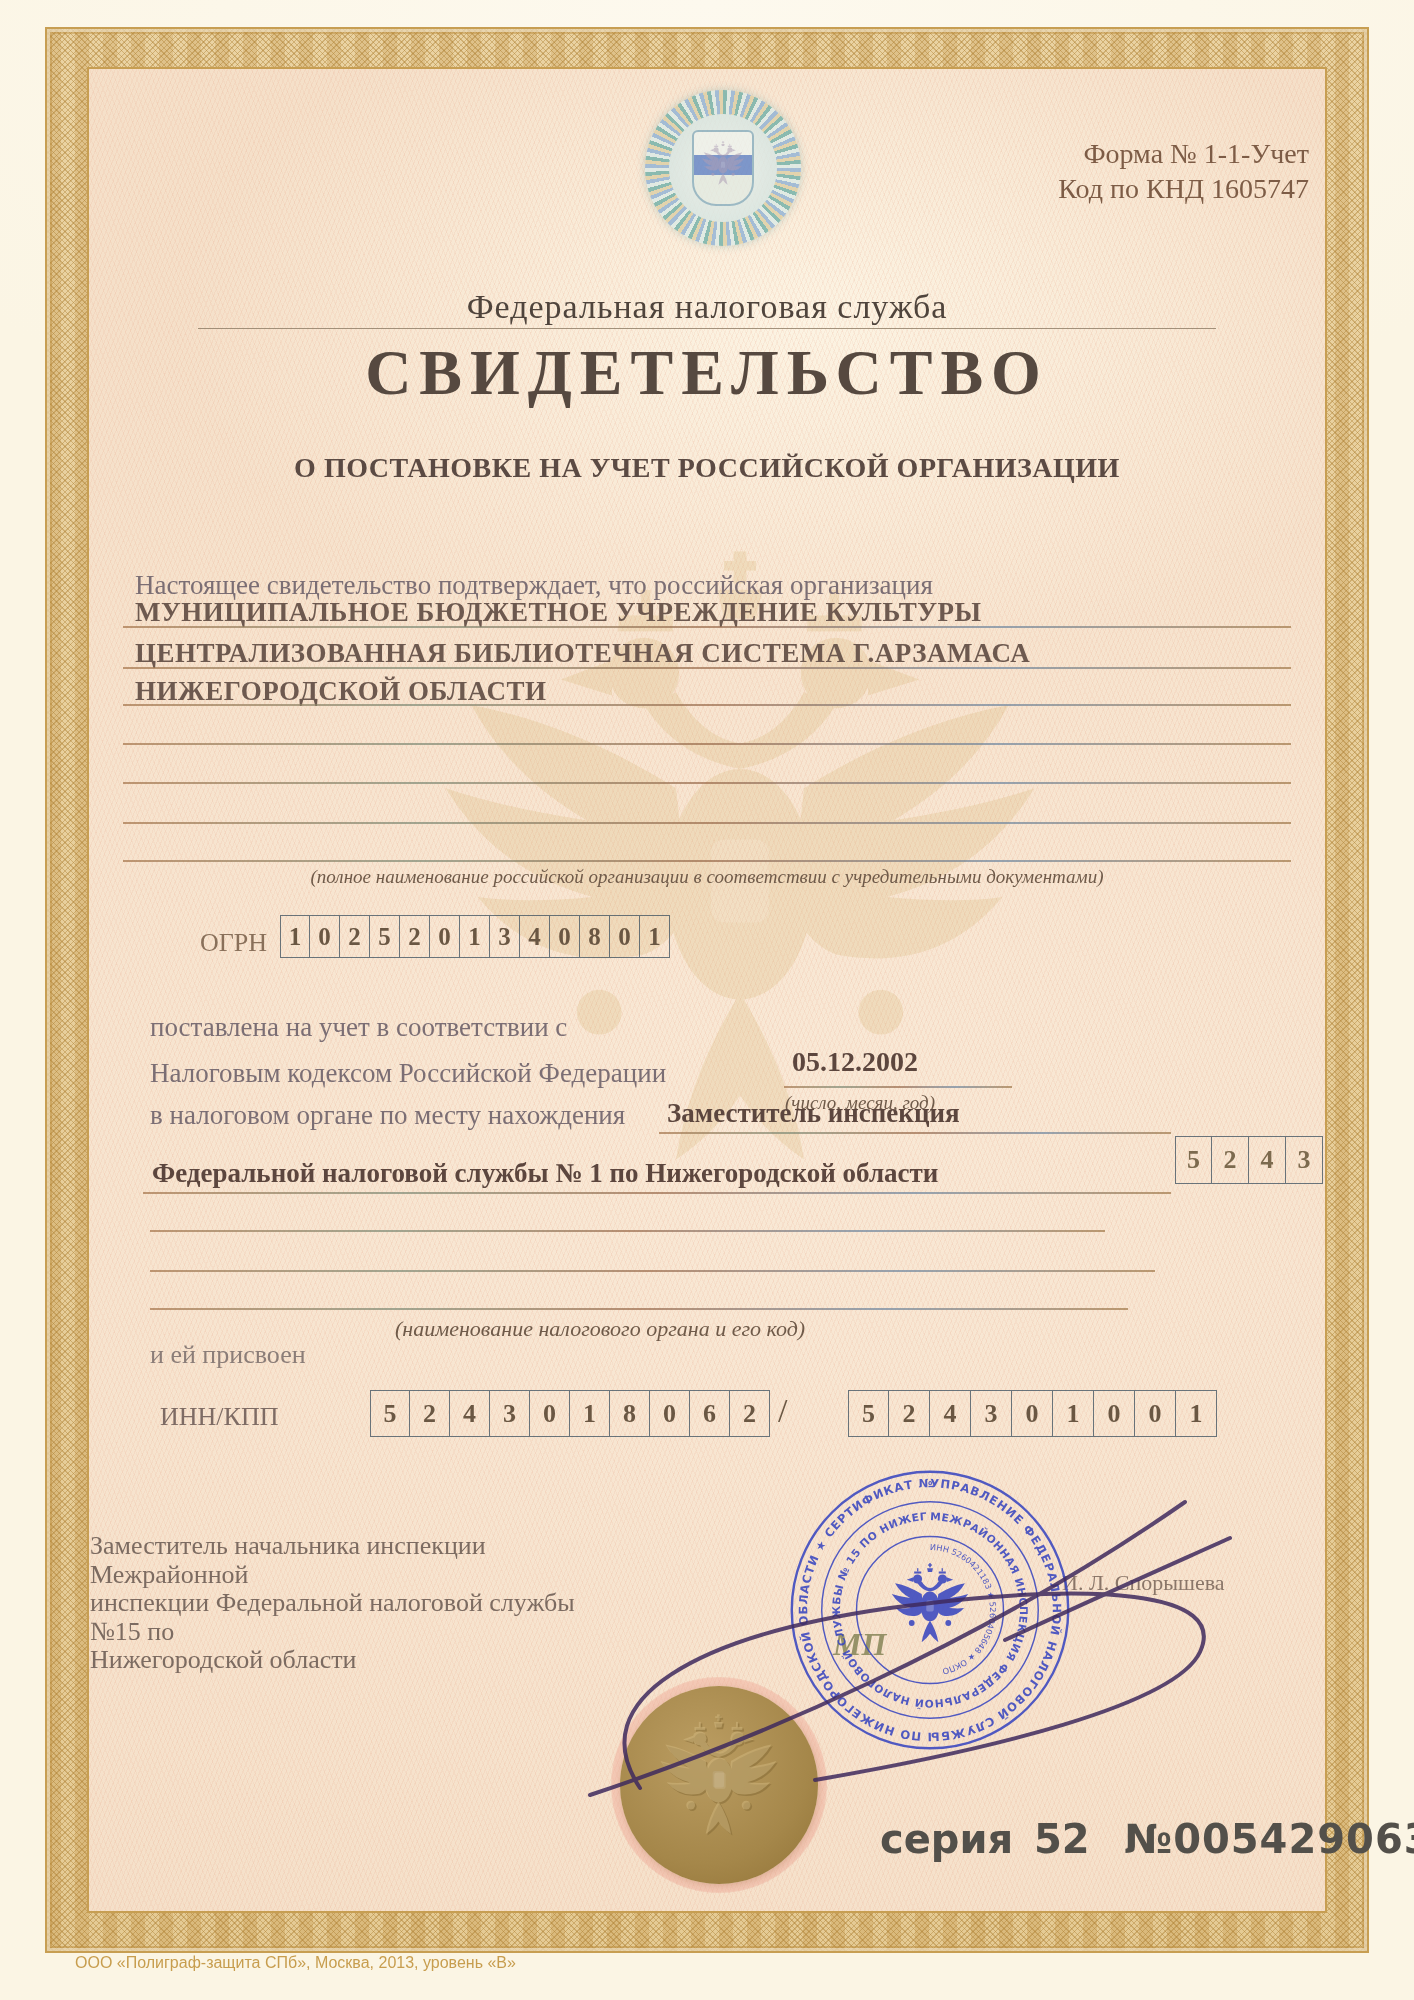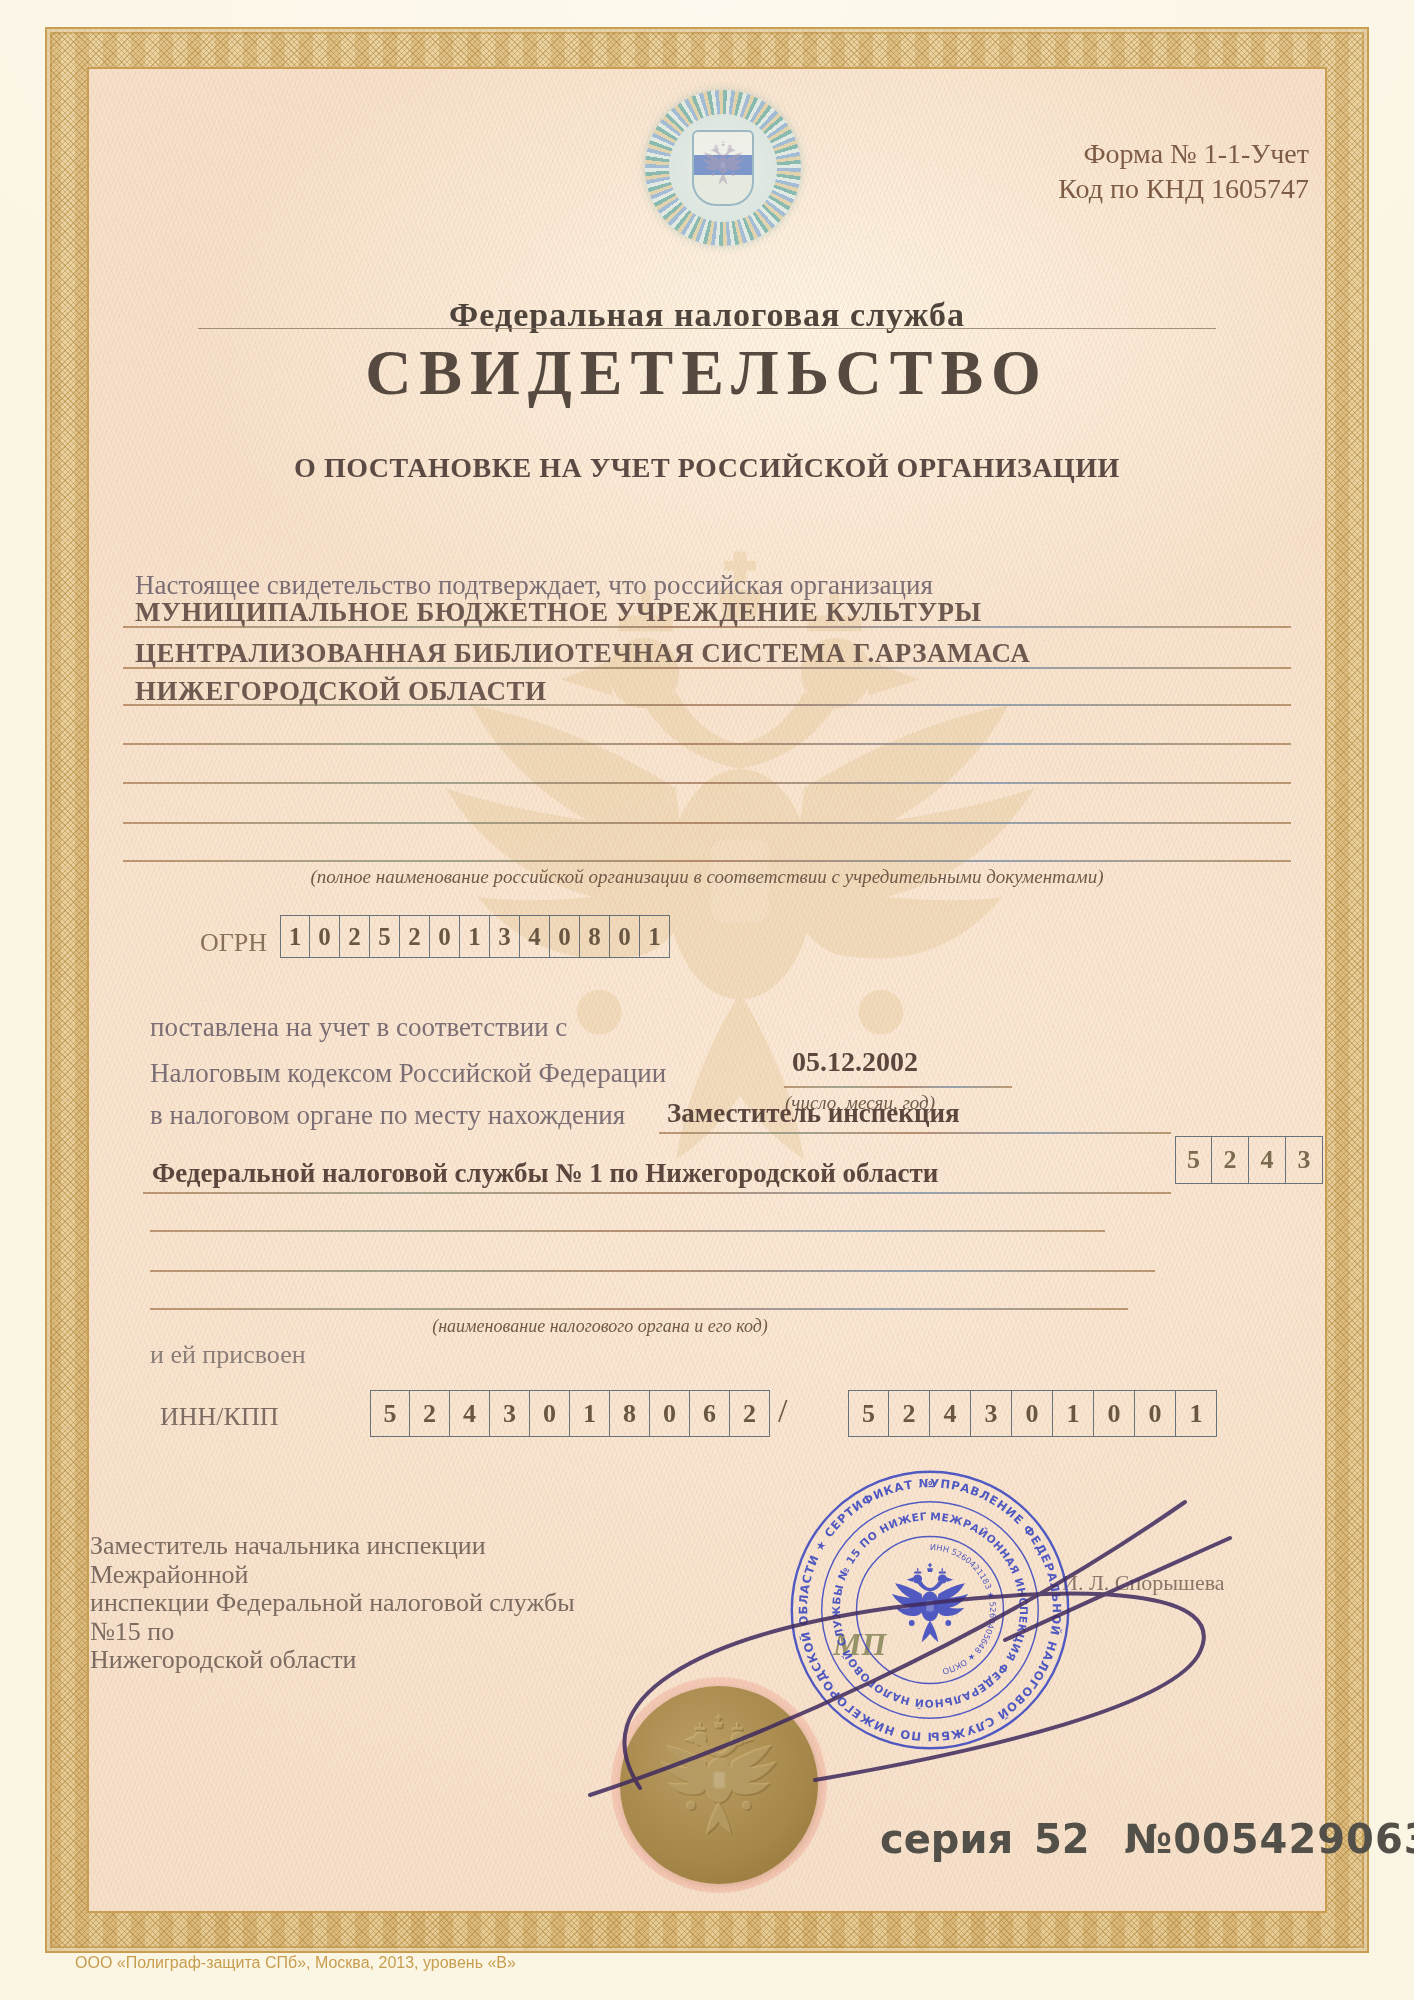--- a/index.html
+++ b/index.html
@@ -31,21 +31,21 @@
       repeating-linear-gradient(112deg, rgba(226,138,108,.10) 0 1px, rgba(0,0,0,0) 1px 4px),
       repeating-linear-gradient(68deg, rgba(226,148,118,.09) 0 1px, rgba(0,0,0,0) 1px 5px),
       radial-gradient(900px 500px at 720px 250px, rgba(253,246,230,.9), rgba(253,246,230,0) 70%),
       radial-gradient(1300px 900px at 707px 1050px, #f9e9d6, #f5e0c9);
   }
   .watermark{ left:420px; top:545px; width:640px; height:704px; color:#c8a24e; opacity:.17; z-index:1;}
   
   .t{position:absolute; z-index:2; white-space:nowrap;}
   .center{left:90px; width:1234px; text-align:center; white-space:normal;}
   .form-info{ right:105px; top:136px; text-align:right; font-size:28px; line-height:35px; color:#7d5c46; z-index:2;}
-  .agency{ top:296px; font-size:34px; font-weight:bold; color:#4f443c; letter-spacing:1px;}
+  .agency{ top:288px; font-size:34px; font-weight:normal; color:#4f443c; letter-spacing:1px;}
   .divider{ position:absolute; top:328px; left:198px; width:1018px; height:1px; background:#8c7a64; opacity:.8; z-index:2;}
   .title{ top:336px; font-size:64px; font-weight:bold; letter-spacing:8px; color:#564940;}
   .sub{ font-size:28px; font-weight:bold; color:#5b4a43; letter-spacing:.5px;}
   .body-text{ font-size:27px; color:#7b6e74;}
   .org-line{ font-size:27px; font-weight:bold; color:#6d594f; letter-spacing:.5px;}
   .bold-val{ font-weight:bold; color:#5c463e;}
   .caption{ font-size:19px; font-style:italic; color:#6f5a49; white-space:normal;}
   .uline{ position:absolute; height:2px; z-index:2; opacity:.7;
     background:linear-gradient(90deg,#a5744a,#7d8a75 25%,#9a6a4a 50%,#6d86a0 75%,#a07848);}
   .label{ color:#89705a; font-size:26px;}
@@ -183,21 +183,21 @@
   <div class="uline" style="left:143px; top:1192px; width:1028px"></div>
   <div class="cellrow code-cells" style="left:1175px; top:1136px">
       <div class="cell">5</div>
       <div class="cell">2</div>
       <div class="cell">4</div>
       <div class="cell">3</div>
     </div>
   <div class="uline" style="left:150px; top:1230px; width:955px"></div>
   <div class="uline" style="left:150px; top:1270px; width:1005px"></div>
   <div class="uline" style="left:150px; top:1308px; width:978px"></div>
-  <div class="t caption" style="left:300px; top:1316px; width:600px; text-align:center; font-size:18px">(наименование налогового органа и его код)</div>
+  <div class="t caption" style="left:300px; top:1316px; width:600px; text-align:center; font-size:22px">(наименование налогового органа и его код)</div>
 
   <div class="t body-text" style="left:150px; top:1340px; font-size:26px; color:#8b7d78">и ей присвоен</div>
   <div class="t body-text" style="left:160px; top:1402px; font-size:26px; color:#7e6b64">ИНН/КПП</div>
   <div class="cellrow inn-cells" style="left:370px; top:1390px">
       <div class="cell">5</div>
       <div class="cell">2</div>
       <div class="cell">4</div>
       <div class="cell">3</div>
       <div class="cell">0</div>
       <div class="cell">1</div>

